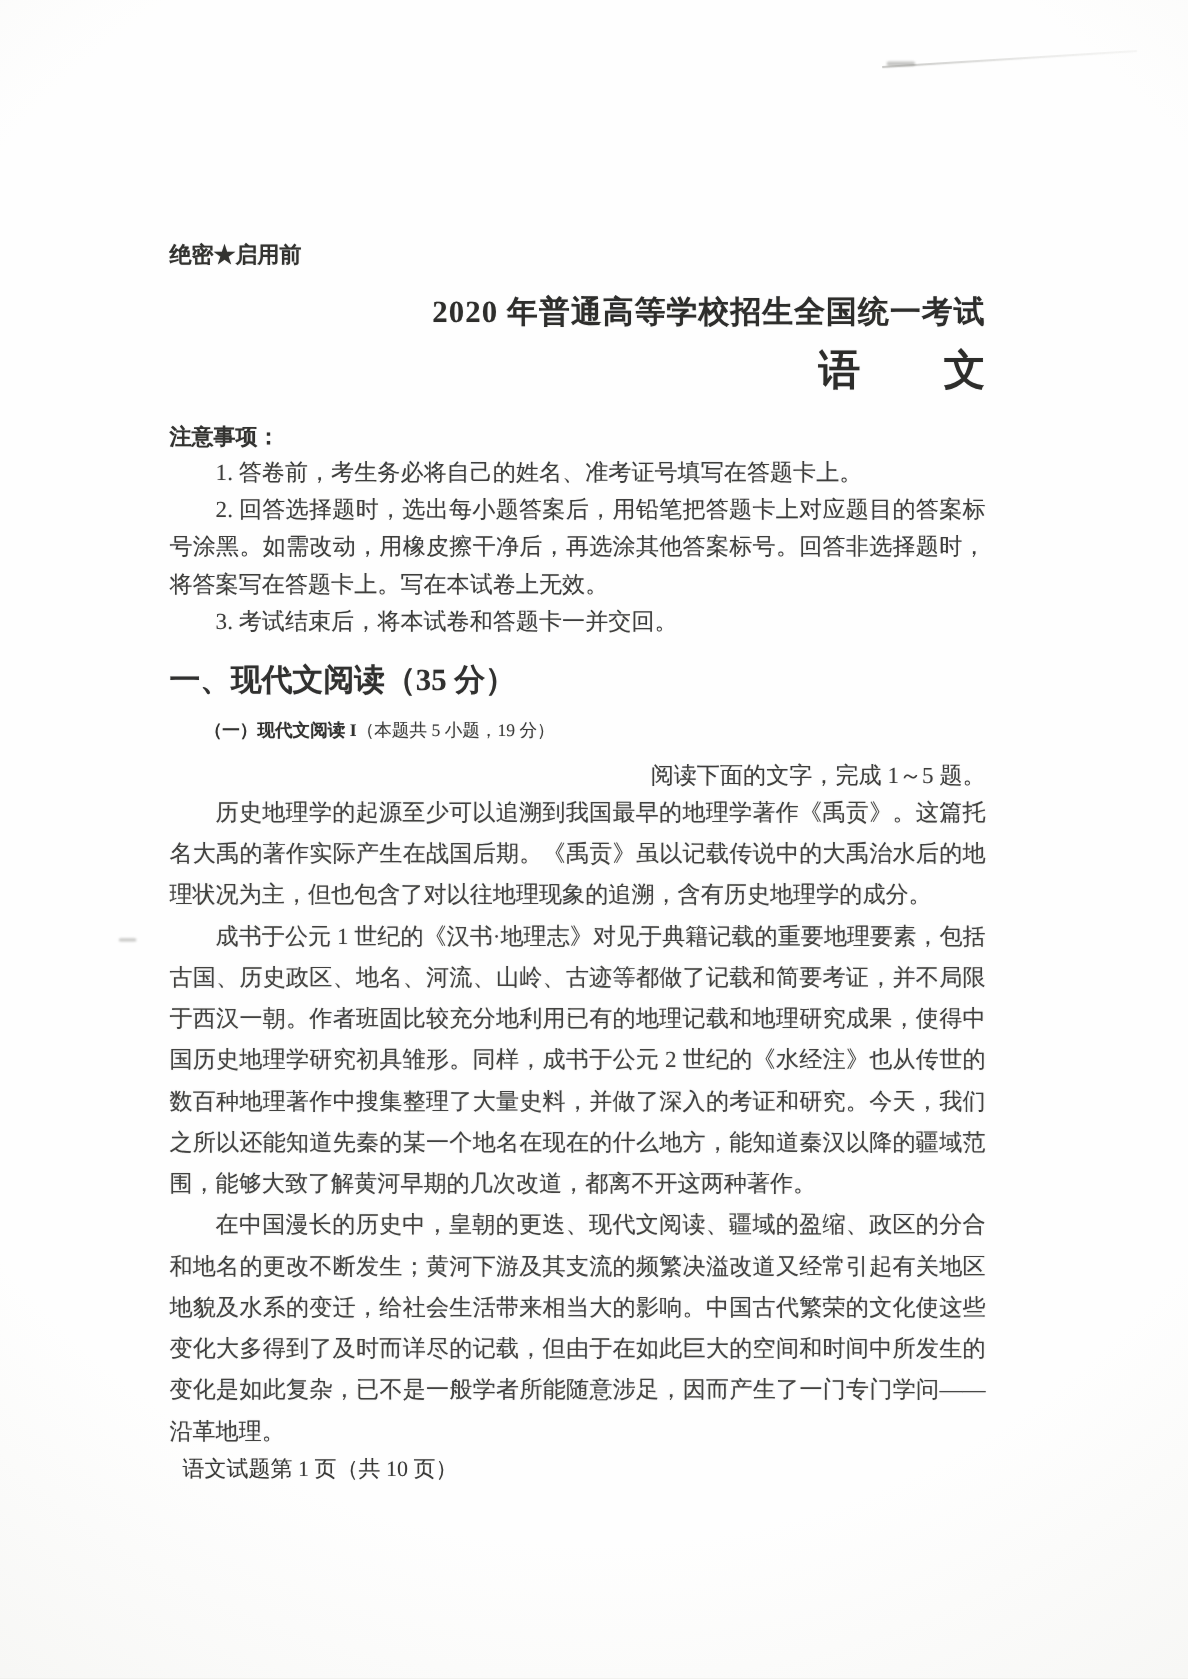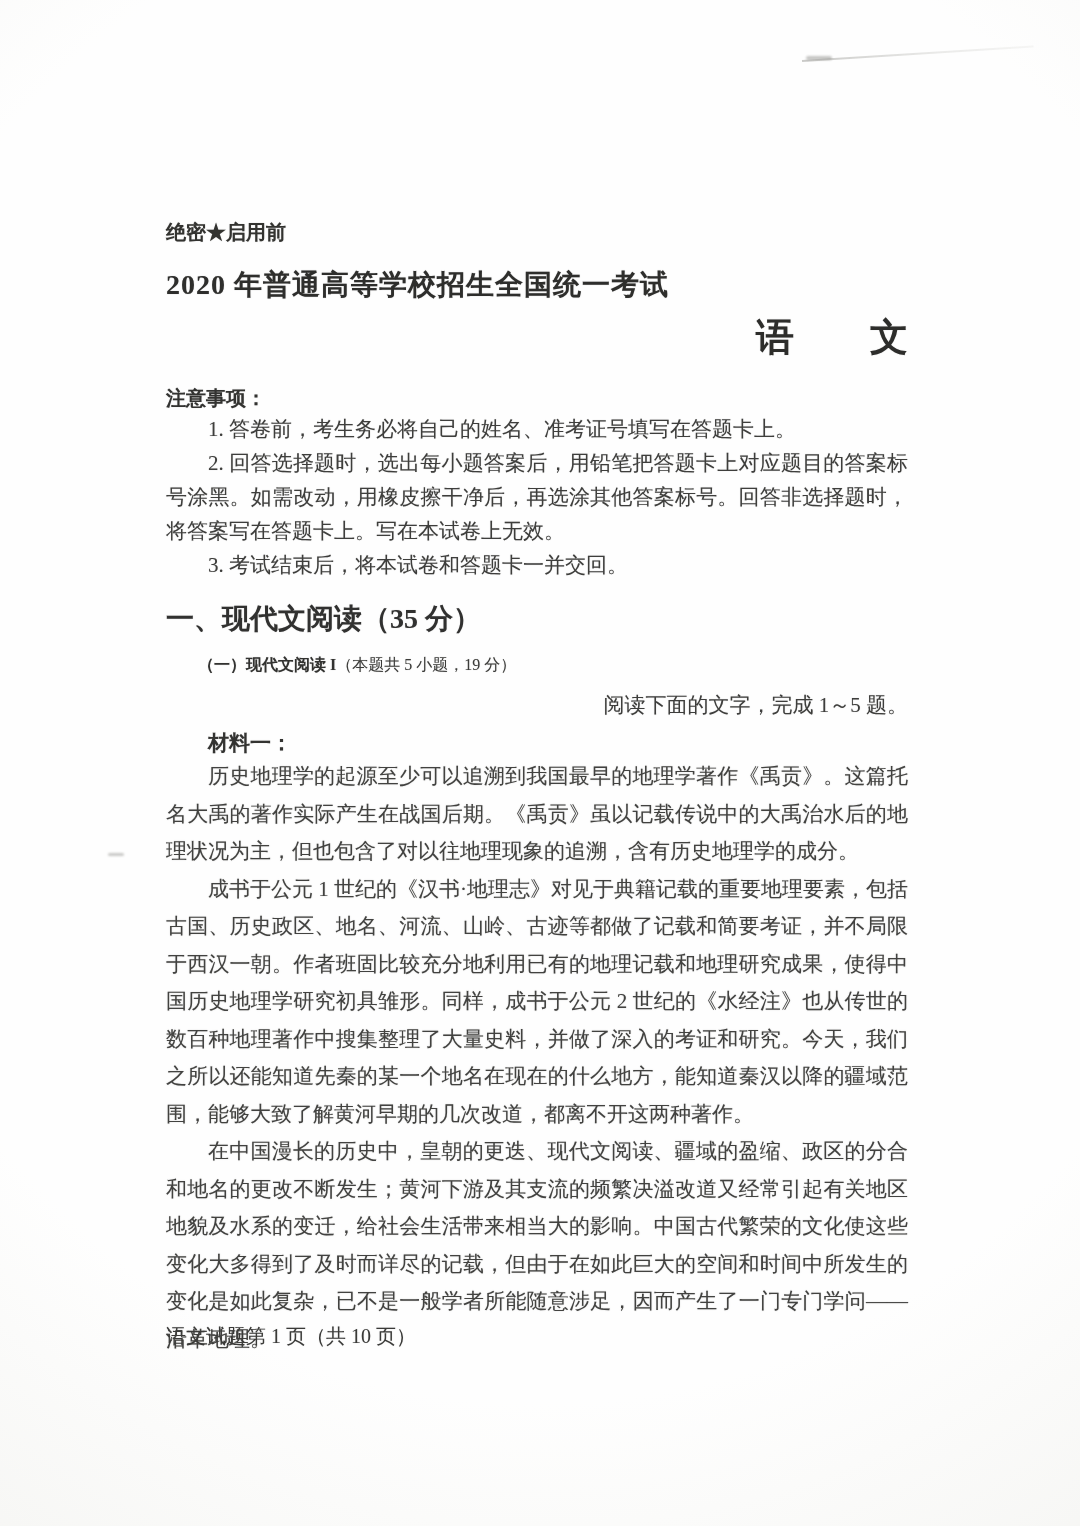--- a/index.html
+++ b/index.html
@@ -14,38 +14,38 @@
     margin: 0 auto;
     overflow: hidden;
     background:
       radial-gradient(ellipse 120% 90% at 50% 42%, rgba(255,255,255,0.9) 55%, rgba(238,238,234,0.9) 100%),
       #f7f7f5;
     font-family: "Liberation Serif", "DejaVu Serif", serif;
     color: #3c3c3c;
   }
   .content {
     position: absolute;
-    left: 166px;
+    left: 154px;
     top: 0;
     width: 742px;
   }
   .classification {
     margin-top: 220px;
     font-size: 20px;
     line-height: 24px;
     font-weight: 700;
     color: #333330;
     text-shadow: 0 0 1px rgba(60,60,58,0.35);
   }
   .exam-title {
     margin: 24px 0 0 0;
     font-size: 28px;
     line-height: 34px;
     font-weight: 700;
-    text-align: left;
+    text-align: right;
     letter-spacing: 1px;
     color: #2e2e2c;
     text-shadow: 0 0 1px rgba(50,50,48,0.35);
   }
   .subject-title {
     margin: 12px 0 0 0;
     font-size: 38px;
     line-height: 46px;
     font-weight: 700;
     text-align: right;
@@ -180,21 +180,20 @@
     <p class="notice-item">1. 答卷前，考生务必将自己的姓名、准考证号填写在答题卡上。</p>
     <p class="notice-item">2. 回答选择题时，选出每小题答案后，用铅笔把答题卡上对应题目的答案标号涂黑。如需改动，用橡皮擦干净后，再选涂其他答案标号。回答非选择题时，将答案写在答题卡上。写在本试卷上无效。</p>
     <p class="notice-item">3. 考试结束后，将本试卷和答题卡一并交回。</p>
 
     <div class="section-heading">一、现代文阅读（35 分）</div>
 
     <p class="subsection-heading"><span class="bold">（一）现代文阅读 I</span><span>（本题共 5 小题，19 分）</span></p>
 
     <p class="reading-instruction">阅读下面的文字，完成 1～5 题。</p>
 
-    <div class="material-label">材料一：</div>
 
     <p class="body-para">历史地理学的起源至少可以追溯到我国最早的地理学著作《禹贡》。这篇托名大禹的著作实际产生在战国后期。《禹贡》虽以记载传说中的大禹治水后的地理状况为主，但也包含了对以往地理现象的追溯，含有历史地理学的成分。</p>
     <p class="body-para">成书于公元 1 世纪的《汉书·地理志》对见于典籍记载的重要地理要素，包括古国、历史政区、地名、河流、山岭、古迹等都做了记载和简要考证，并不局限于西汉一朝。作者班固比较充分地利用已有的地理记载和地理研究成果，使得中国历史地理学研究初具雏形。同样，成书于公元 2 世纪的《水经注》也从传世的数百种地理著作中搜集整理了大量史料，并做了深入的考证和研究。今天，我们之所以还能知道先秦的某一个地名在现在的什么地方，能知道秦汉以降的疆域范围，能够大致了解黄河早期的几次改道，都离不开这两种著作。</p>
     <p class="body-para">在中国漫长的历史中，皇朝的更迭、现代文阅读、疆域的盈缩、政区的分合和地名的更改不断发生；黄河下游及其支流的频繁决溢改道又经常引起有关地区地貌及水系的变迁，给社会生活带来相当大的影响。中国古代繁荣的文化使这些变化大多得到了及时而详尽的记载，但由于在如此巨大的空间和时间中所发生的变化是如此复杂，已不是一般学者所能随意涉足，因而产生了一门专门学问——沿革地理。</p>
 
   </div>
 
   <div class="page-footer">语文试题第 1 页（共 10 页）</div>
 
 </div>

